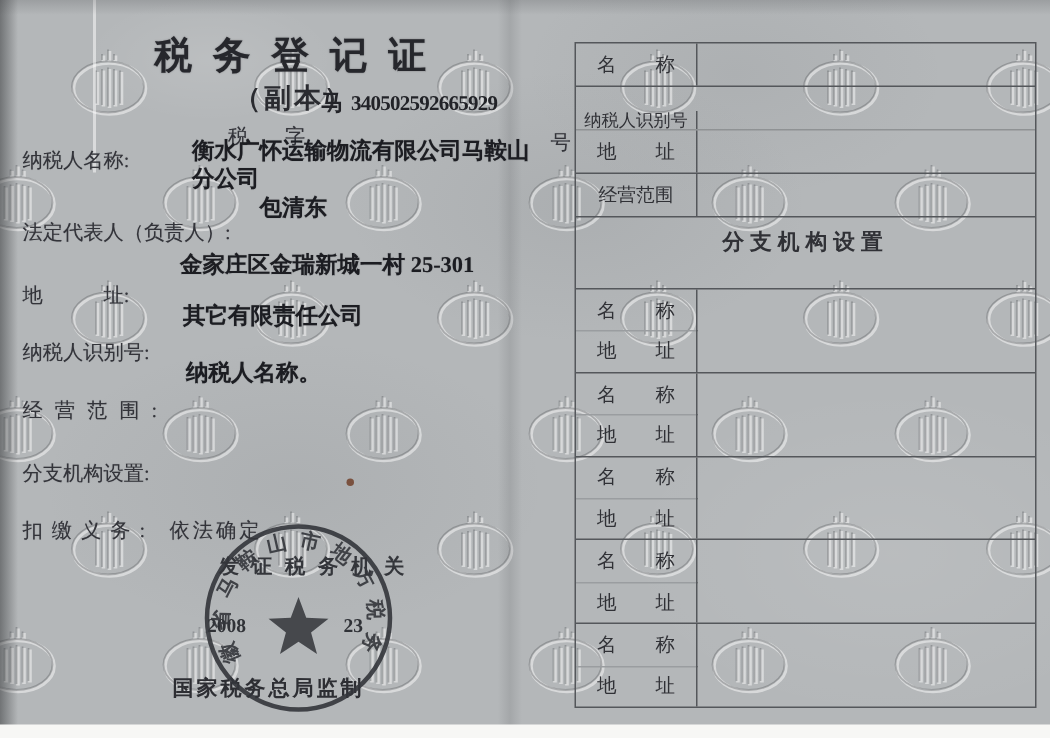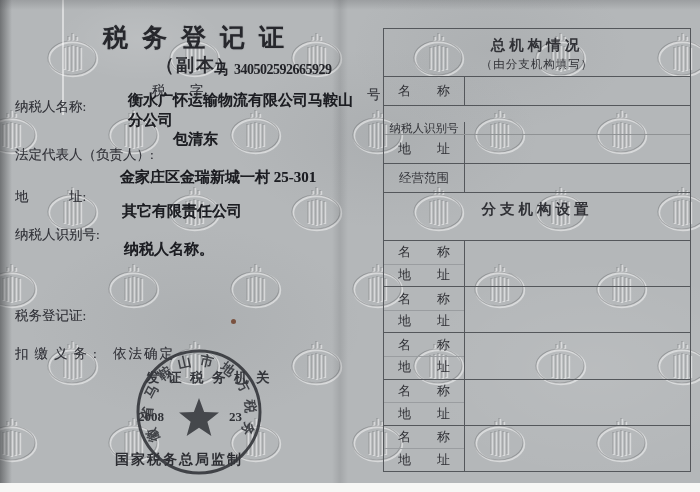--- a/index.html
+++ b/index.html
@@ -124,54 +124,51 @@
 
   <div class="abs lyr title" style="left:103px; top:24px;">税务登记证</div>
   <div class="abs lyr copy" style="left:136px; top:55px;">（副本）</div>
   <div class="abs lyr fillch" style="left:214px; top:61px;">马</div>
   <div class="abs lyr serial" style="left:234px; top:62px;">340502592665929</div>
   <div class="abs lyr lbl" style="left:152px; top:83px;">税</div>
   <div class="abs lyr lbl" style="left:190px; top:83px;">字</div>
   <div class="abs lyr lbl" style="left:367px; top:87px;">号</div>
 
   <div class="abs lyr lbl" style="left:15px;  top:99px;">纳税人名称:</div>
-  <div class="abs lyr val" style="left:128px; top:93px;font-family:Liberation Mono, monospace;">衡水广怀运输物流有限公司马鞍山</div>
+  <div class="abs lyr val" style="left:128px; top:93px;">衡水广怀运输物流有限公司马鞍山</div>
   <div class="abs lyr val" style="left:128px; top:112px;">分公司</div>
   <div class="abs lyr val" style="left:173px; top:131px;">包清东</div>
   <div class="abs lyr lbl" style="left:15px;  top:147px;">法定代表人（负责人）:</div>
   <div class="abs lyr val" style="left:120px; top:169px;">金家庄区金瑞新城一村 25-301</div>
   <div class="abs lyr lbl" style="left:15px;  top:189px;">地　　　址:</div>
   <div class="abs lyr val" style="left:122px; top:203px;">其它有限责任公司</div>
   <div class="abs lyr lbl" style="left:15px;  top:227px;">纳税人识别号:</div>
   <div class="abs lyr val" style="left:124px; top:241px;">纳税人名称。</div>
-  <div class="abs lyr lbl" style="left:15px;  top:308px;">税务登记证:</div>
+  <div class="abs lyr lbl ls8" style="left:15px;  top:266px;">经营范围:</div>
+  <div class="abs lyr lbl" style="left:15px;  top:308px;">分支机构设置:</div>
   <div class="abs lyr lbl ls6" style="left:15px;  top:346px;">扣缴义务:</div>
   <div class="abs lyr lbl ls2" style="left:113px; top:346px;">依法确定</div>
 
   <div class="abs issue" style="left:146px; top:370px; letter-spacing:8.5px;">发证税务机关</div>
   <div class="abs date" style="left:138px; top:410px;">2008</div>
   <div class="abs date" style="left:229px; top:410px;">23</div>
   <div class="abs footer" style="left:115px; top:452px;">国家税务总局监制</div>
 
   <svg class="stamp" width="134" height="134" viewBox="0 0 134 134">
     <g opacity="0.9">
       <circle cx="67" cy="67" r="61" fill="none" stroke="#34363b" stroke-width="3"></circle>
       <path id="ringpath" d="M 26.3 90.5 A 47 47 0 1 1 107.7 90.5" fill="none"></path>
       <text font-size="13.5" font-weight="bold" fill="#34363b" letter-spacing="7" font-family="Liberation Serif, DejaVu Serif, serif">
         <textPath href="#ringpath" startOffset="50%" text-anchor="middle">安徽省马鞍山市地方税务局</textPath>
       </text>
       <polygon points="67,53 72.17,66.88 86.97,67.51 75.37,76.72 79.34,90.99 67,82.8 54.66,90.99 58.63,76.72 47.03,67.51 61.83,66.88" fill="#3a3c41"></polygon>
     </g>
   </svg>
 
   <div class="tbl">
-    <div class="sec-head">
-      <div class="sec-title">总机构情况</div>
-      <div class="sec-sub">（由分支机构填写）</div>
-    </div>
     <div class="row">
       <div class="rlabel">名　　称</div>
       <div class="rval"></div>
     </div>
     <div class="row lite">
       <div class="rlabel sm">纳税人识别号</div>
       <div class="rval"></div>
     </div>
     <div class="row">
       <div class="rlabel">地　　址</div>

